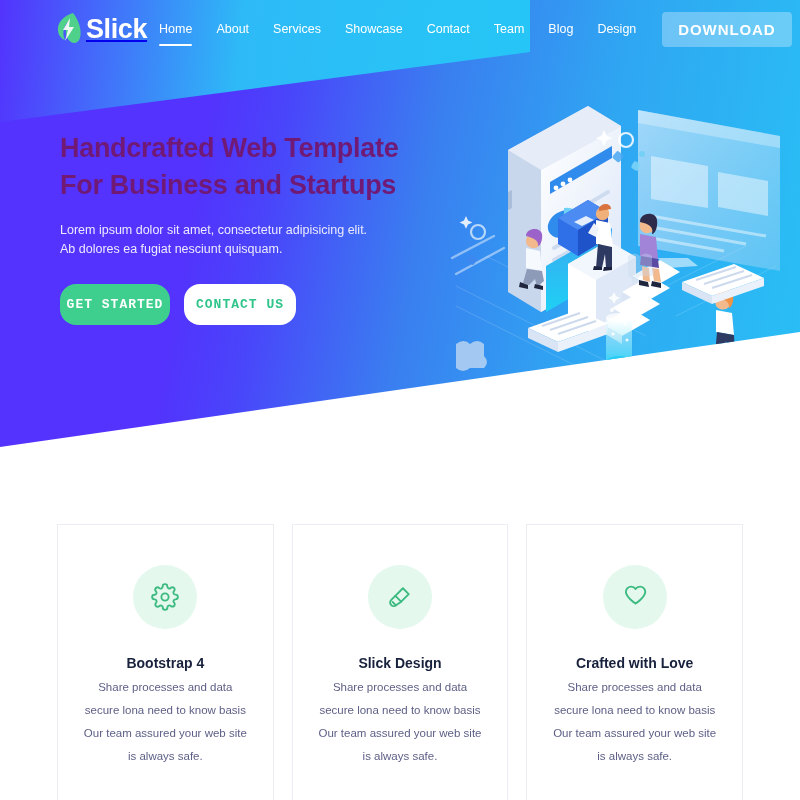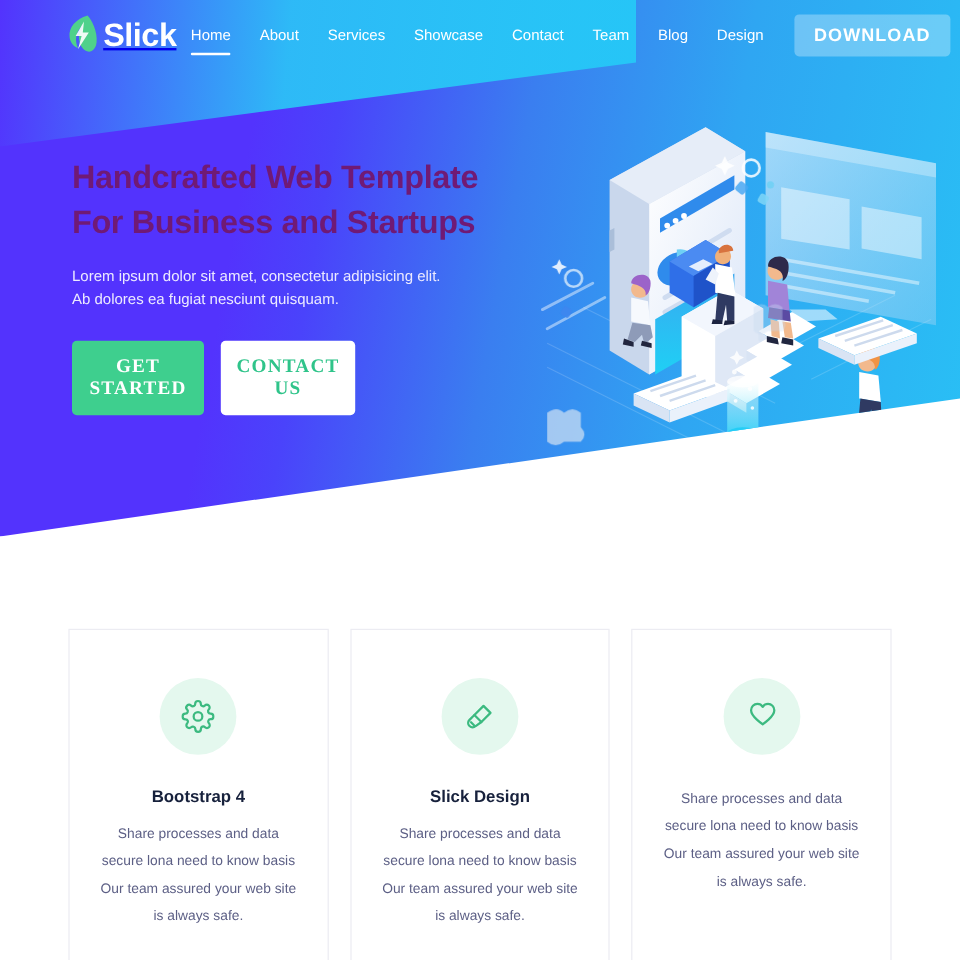--- a/index.html
+++ b/index.html
@@ -62,23 +62,23 @@
   
   .hero-content { position:absolute; left:60px; top:130px; width:400px; z-index:12; }
   .hero-title {
     color:#701a75; font-size:27px; line-height:37px; font-weight:bold; letter-spacing:-.3px;
   }
   .hero-sub {
     margin-top:17px; color:#eceaff; font-size:12.5px; line-height:19px; max-width:312px;
   }
   .hero-actions { margin-top:25px; display:flex; gap:14px; }
   .btn {
-    border:none; border-radius:4px; cursor:pointer; font-weight:bold;
-    font-size:16px; letter-spacing:1px; padding:13px 0; width:110px; text-align:center;
-    font-family:Liberation Serif, serif;
+    border:none; border-radius:16px; cursor:pointer; font-weight:bold;
+    font-size:13px; letter-spacing:1px; padding:13px 0; width:110px; text-align:center;
+    font-family:Liberation Mono, monospace;
   }
   .btn-primary { background:#3ecf8e; color:#fff; }
   .btn-light { background:#fff; color:#2fc48a; width:112px; }
 
   
   .illus { position:absolute; right:-6px; top:96px; width:360px; height:290px; z-index:8; }
 
   
   .features {
     position:absolute; left:0; top:524px; width:800px;
@@ -86,21 +86,21 @@
   }
   .card {
     flex:1 1 0; border:1px solid #ececf2; background:#fff;
     padding:40px 22px 46px; text-align:center;
   }
   .card-icon {
     width:64px; height:64px; border-radius:50%;
     background:#e4f8ee; margin:0 auto 26px;
     display:flex; align-items:center; justify-content:center;
   }
-  .card-title { color:#17213c; font-size:14px; font-weight:bold; margin-bottom:13px; }
+  .card-title { color:#17213c; font-size:14px; font-weight:bold; margin-bottom:5px; }
   .card-text { color:#5c5f85; font-size:11.5px; line-height:23px; }
 </style>
 </head>
 <body>
 
 <div class="page">
 
   <div class="hero">
     <div class="hero-wedge"></div>
 
@@ -350,17 +350,18 @@
       <div class="card-title">Slick Design</div>
       <div class="card-text">Share processes and data secure lona need to know basis Our team assured your web site is always safe.</div>
     </div>
 
     <div class="card">
       <div class="card-icon">
         <svg width="28" height="28" viewBox="0 0 24 24" fill="none" stroke="#3cba80" stroke-width="1.6" stroke-linecap="round" stroke-linejoin="round">
           <path d="M20.8 7.6c0-2.5-2-4.5-4.5-4.5-1.6 0-3 .8-3.8 2.1C11.7 3.9 10.3 3.1 8.7 3.1c-2.5 0-4.5 2-4.5 4.5 0 4.6 8.3 10 8.3 10s8.3-5.4 8.3-10z"></path>
         </svg>
       </div>
+      <div class="card-title">Crafted with Love</div>
       <div class="card-text">Share processes and data secure lona need to know basis Our team assured your web site is always safe.</div>
     </div>
 
   </section>
 </div>
 
 </body></html>

